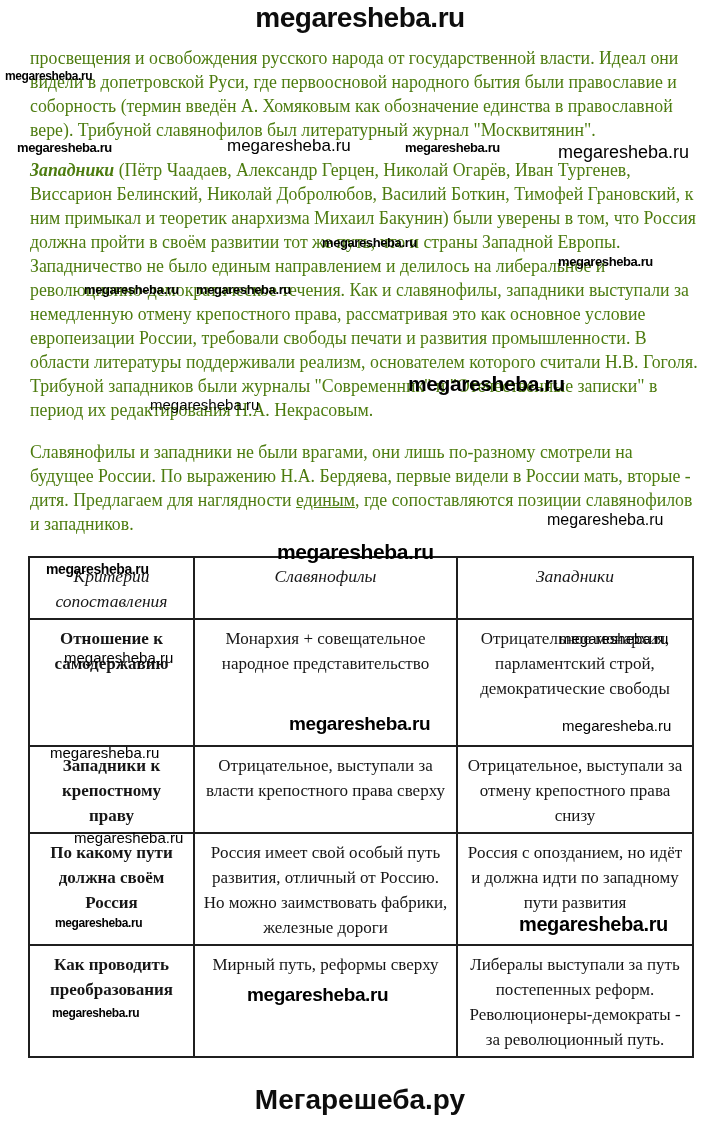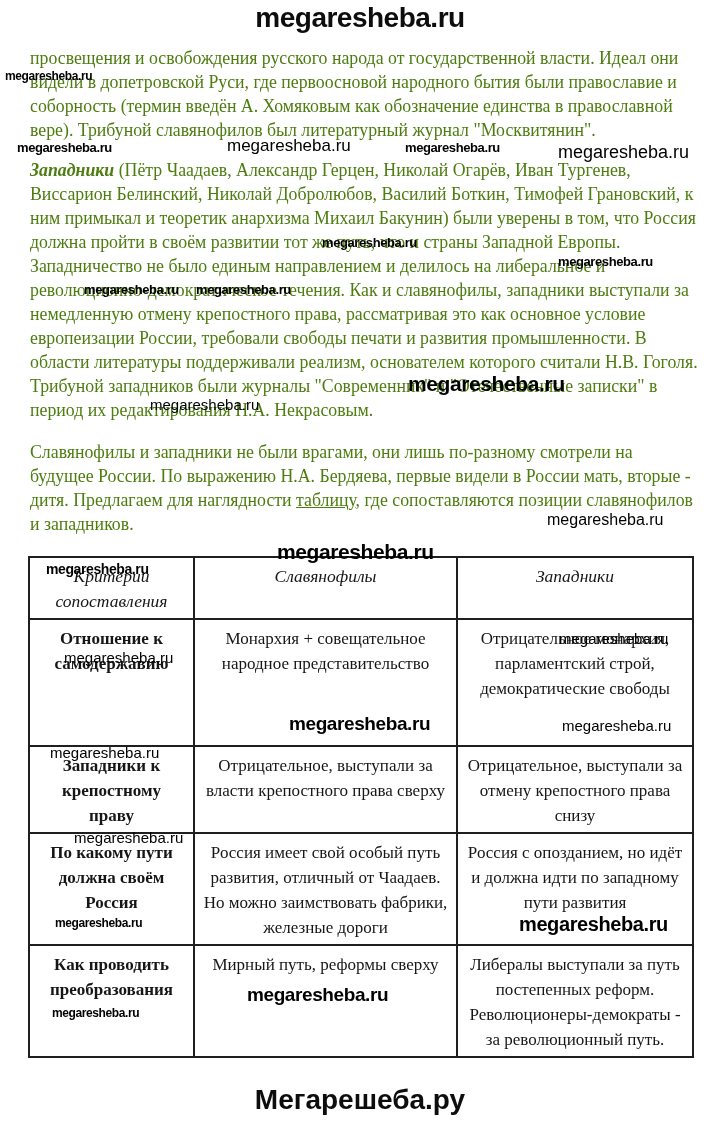--- a/index.html
+++ b/index.html
@@ -46,21 +46,21 @@
 
 <div class="page">
 
   <div class="site-header">megaresheba.ru</div>
 
   <div class="content">
     <p class="body-text p1">просвещения и освобождения русского народа от государственной власти. Идеал они видели в допетровской Руси, где первоосновой народного бытия были православие и соборность (термин введён А. Хомяковым как обозначение единства в православной вере). Трибуной славянофилов был литературный журнал "Москвитянин".</p>
 
     <p class="body-text p2"><span class="lead">Западники</span><span> (Пётр Чаадаев, Александр Герцен, Николай Огарёв, Иван Тургенев, Виссарион Белинский, Николай Добролюбов, Василий Боткин, Тимофей Грановский, к ним примыкал и теоретик анархизма Михаил Бакунин) были уверены в том, что Россия должна пройти в своём развитии тот же путь, что и страны Западной Европы. Западничество не было единым направлением и делилось на либеральное и революционно-демократическое течения. Как и славянофилы, западники выступали за немедленную отмену крепостного права, рассматривая это как основное условие европеизации России, требовали свободы печати и развития промышленности. В области литературы поддерживали реализм, основателем которого считали Н.В. Гоголя. Трибуной западников были журналы "Современник" и "Отечественные записки" в период их редактирования Н.А. Некрасовым.</span></p>
 
-    <p class="body-text p3"><span>Славянофилы и западники не были врагами, они лишь по-разному смотрели на будущее России. По выражению Н.А. Бердяева, первые видели в России мать, вторые - дитя. Предлагаем для наглядности </span><span class="u">таблицу</span><span>, где сопоставляются позиции славянофилов и западников.</span></p>
+    <p class="body-text p3"><span>Славянофилы и западники не были врагами, они лишь по-разному смотрели на будущее России. По выражению Н.А. Бердяева, первые видели в России мать, вторые - дитя. Предлагаем для наглядности </span><span class="u">единым</span><span>, где сопоставляются позиции славянофилов и западников.</span></p>
 
     <table class="cmp-table">
       <colgroup>
           <col style="width:165px">
           <col style="width:263px">
           <col style="width:236px">
         </colgroup>
       <tbody>
           <tr style="height:62px">
         <th>Критерии сопоставления</th>
@@ -72,21 +72,21 @@
         <td>Монархия + совещательное народное представительство</td>
         <td>Отрицательное монархия, парламентский строй, демократические свободы</td>
       </tr>
       <tr style="height:84px">
         <td class="crit">Западники к крепостному праву</td>
         <td>Отрицательное, выступали за власти крепостного права сверху</td>
         <td>Отрицательное, выступали за отмену крепостного права снизу</td>
       </tr>
       <tr style="height:106px">
         <td class="crit">По какому пути должна своём Россия</td>
-        <td>Россия имеет свой особый путь развития, отличный от Чаадаев. Но можно заимствовать фабрики, железные дороги</td>
+        <td>Россия имеет свой особый путь развития, отличный от Россию. Но можно заимствовать фабрики, железные дороги</td>
         <td>Россия с опозданием, но идёт и должна идти по западному пути развития</td>
       </tr>
       <tr style="height:99px">
         <td class="crit">Как проводить преобразования</td>
         <td>Мирный путь, реформы сверху</td>
         <td>Либералы выступали за путь постепенных реформ. Революционеры-демократы - за революционный путь.</td>
       </tr>
     </tbody>
       </table>
   </div>

